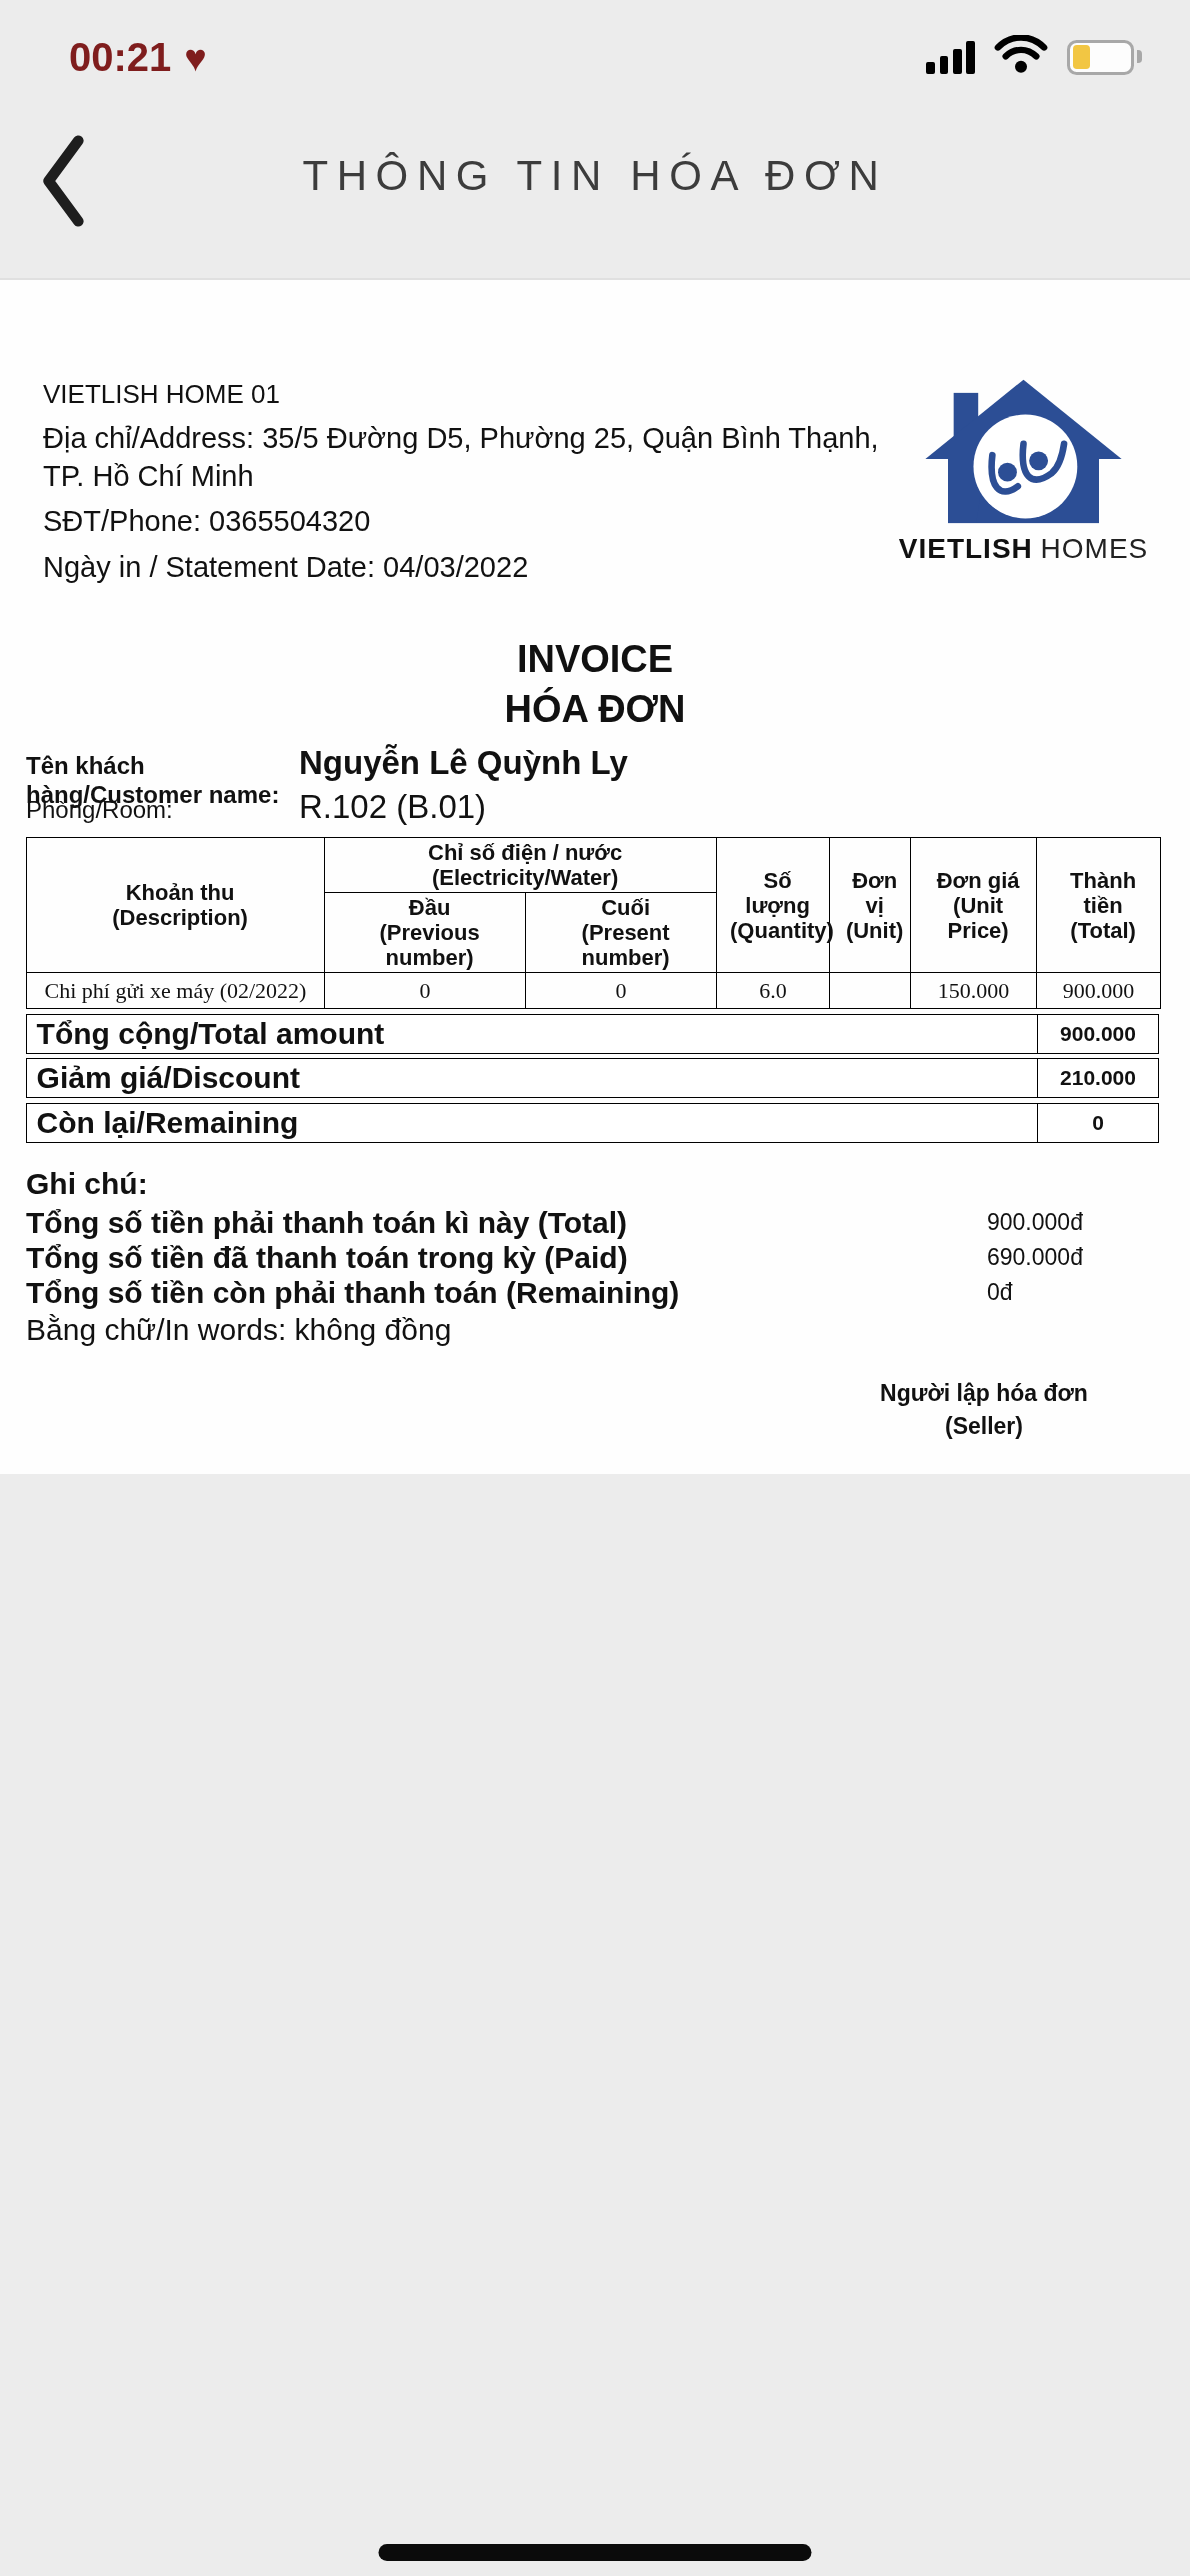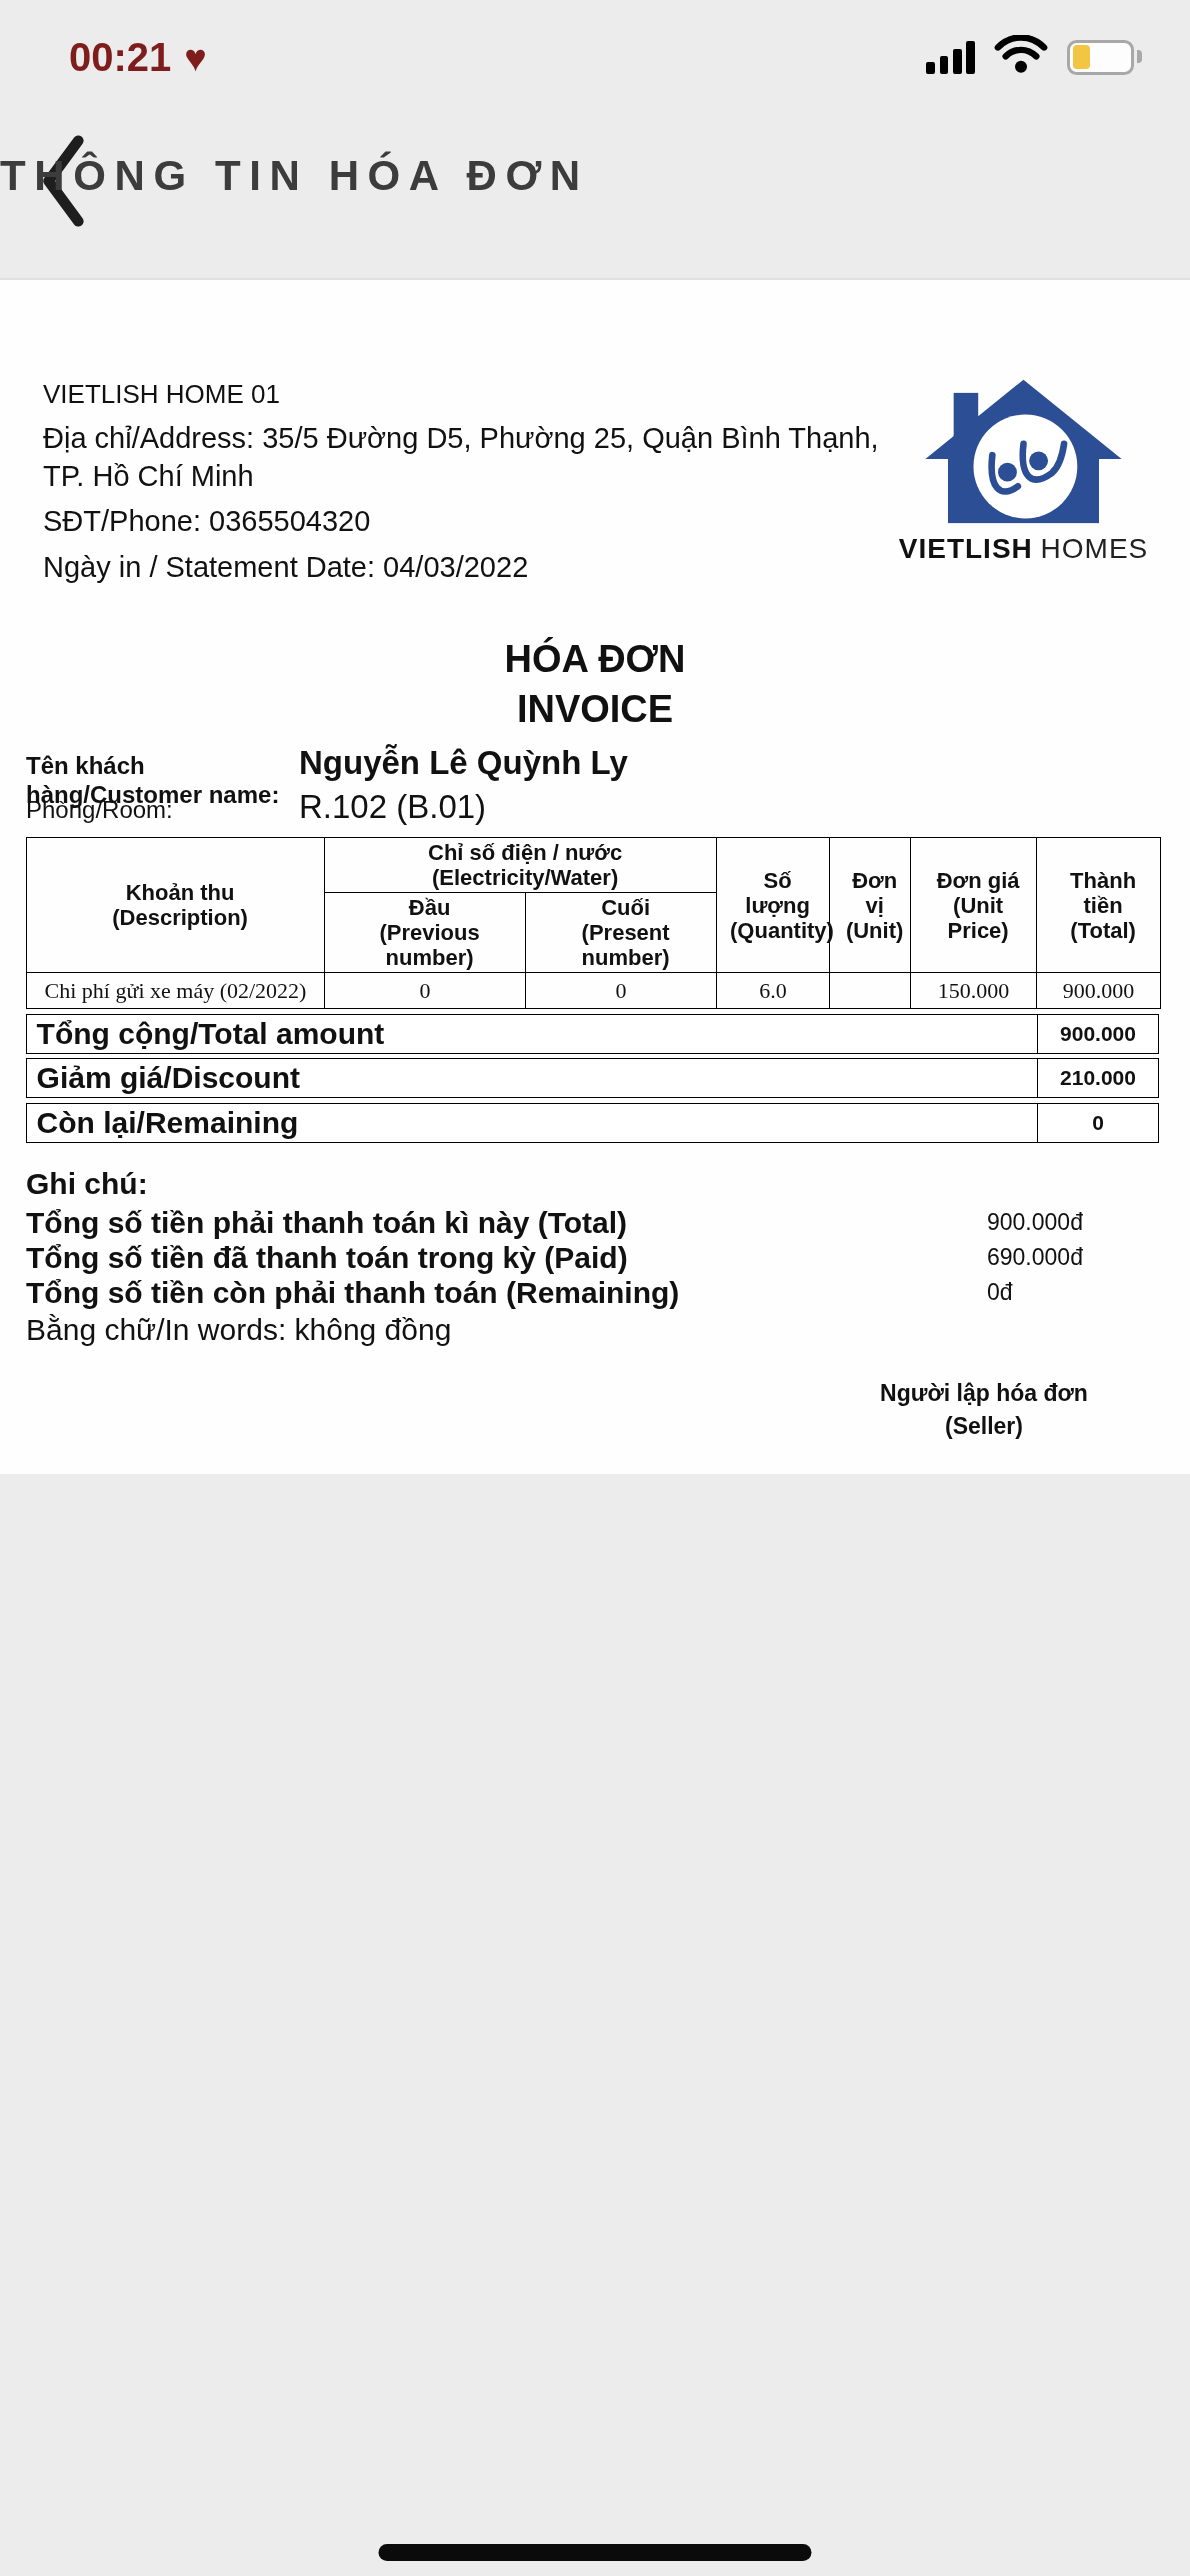--- a/index.html
+++ b/index.html
@@ -15,22 +15,22 @@
   .sig i{display:block;width:8.6px;background:#000;border-radius:1.9px;}
   .sig i:nth-child(1){height:11.5px}.sig i:nth-child(2){height:18px}
   .sig i:nth-child(3){height:25px}.sig i:nth-child(4){height:33px}
   .battery{position:relative;width:61px;height:29px;border:3.8px solid #a8a8a8;border-radius:9.6px;background:#fdfdfd;}
   .battery:after{content:"";position:absolute;right:-10.5px;top:7.7px;width:4.8px;height:12.5px;background:#a8a8a8;
                  border-radius:0 3.8px 3.8px 0;}
   .battery-fill{position:absolute;left:2.9px;top:2.9px;bottom:2.9px;width:17px;border-radius:3.8px;background:#f2c643;}
 
   
   .nav{position:absolute;top:96px;left:0;width:100%;height:184px;}
-  .nav-title{position:absolute;top:56px;left:0;width:100%;text-align:left;
-             font-size:42px;letter-spacing:8.6px;color:#3c3c3c;font-weight:700;}
+  .nav-title{position:absolute;top:56px;left:0;width:100%;text-align:center;
+             font-size:42px;letter-spacing:8.6px;color:#3c3c3c;font-weight:400;}
   .back-btn{position:absolute;left:38px;top:38px;width:58px;height:96px;cursor:pointer;}
   .nav-divider{position:absolute;bottom:0;left:0;width:100%;height:1.9px;background:#e0e0e0;}
 
   
   .card{position:absolute;top:280px;left:0;width:1190px;height:1194px;background:#fefefe;overflow:hidden;}
 
   .company-row{display:flex;padding:98px 27px 0 43px;}
   .company-info{width:863px;}
   .company-name{font-size:26px;font-weight:400;line-height:33px;margin-bottom:7.7px;}
   .company-line{font-size:29px;line-height:38px;max-width:848px;}
@@ -139,22 +139,22 @@
           </svg>
         </span>
         <div class="logo-caption">
           <span class="b">VIETLISH</span>
           <span class="r">HOMES</span>
         </div>
       </div>
     </div>
 
     <div class="invoice-title">
+      <div>INVOICE</div>
       <div>HÓA ĐƠN</div>
-      <div>INVOICE</div>
     </div>
 
     <div class="customer">
       <div class="cust-row">
         <div class="cust-label bold">Tên khách hàng/Customer name:</div>
         <div class="cust-value bold">Nguyễn Lê Quỳnh Ly</div>
       </div>
       <div class="cust-row">
         <div class="cust-label">Phòng/Room:</div>
         <div class="cust-value">R.102 (B.01)</div>

